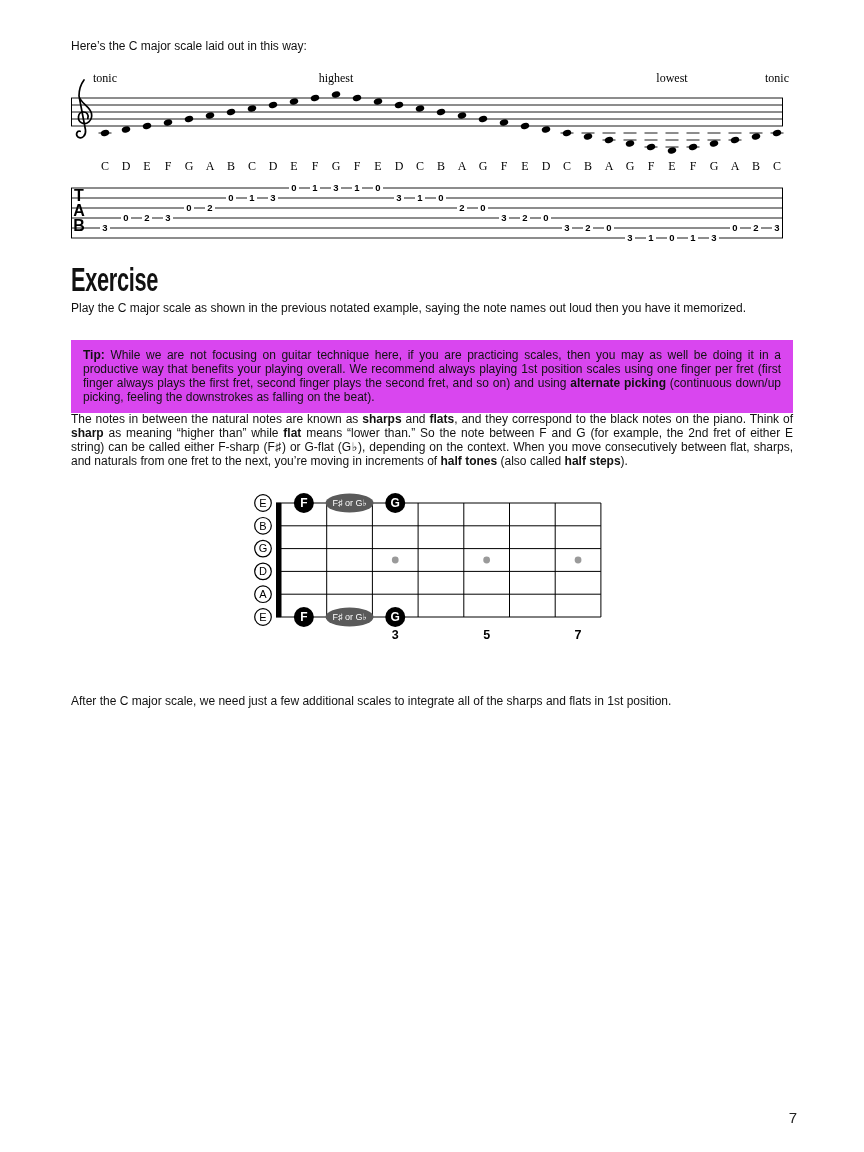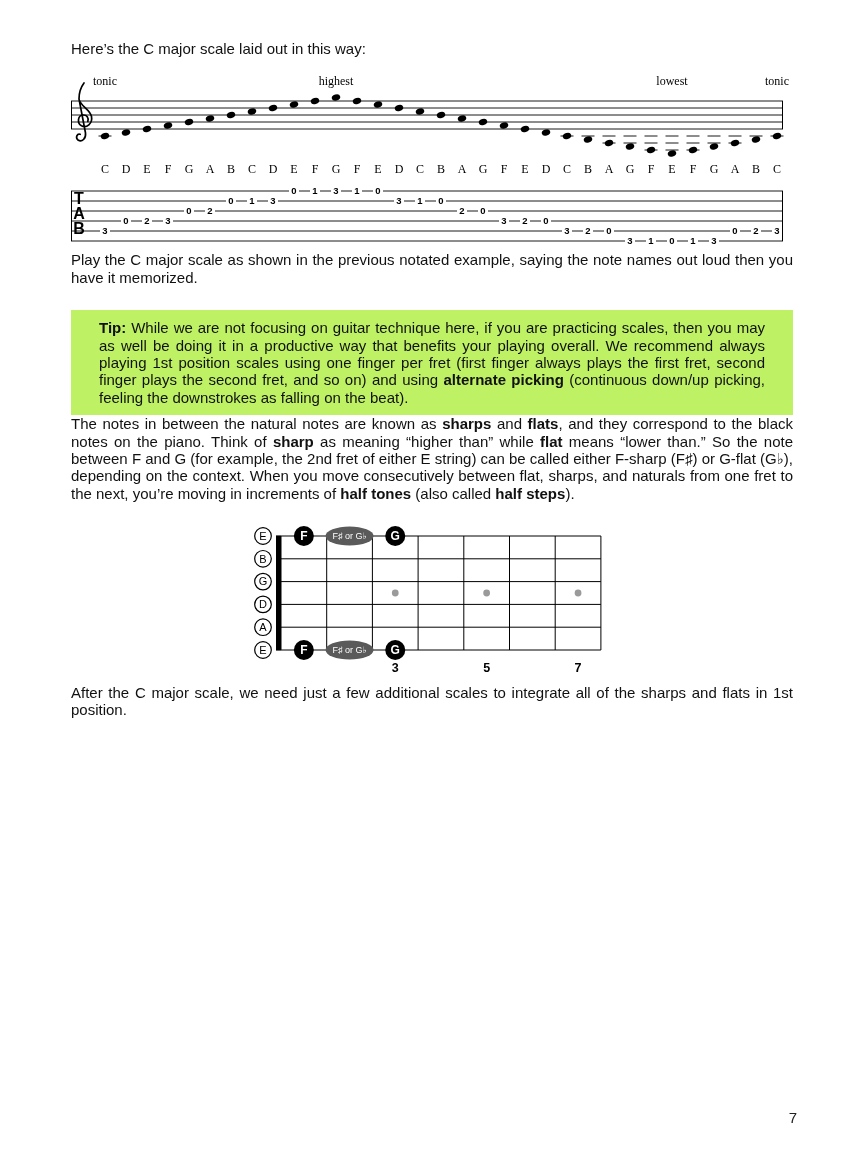--- a/index.html
+++ b/index.html
@@ -1,29 +1,29 @@
 <!DOCTYPE html>
 <html><head>
 <meta charset="utf-8">
 <style>
   html,body{margin:0;padding:0;background:#ffffff;}
   .sheet{position:relative;width:864px;height:1152px;background:#fff;overflow:hidden;
          font-family:"Liberation Sans",sans-serif;color:#111;}
   .content{position:absolute;left:71px;top:40px;width:722px;}
-  .body{font-size:15px;line-height:1.16;text-align:justify;margin:0;}
+  .body{font-size:12px;line-height:1.16;text-align:justify;margin:0;}
   .intro{text-align:left;}
   .heading{margin:0;line-height:1;}
   .cond{display:inline-block;transform:scaleX(0.64);transform-origin:0 78%;
         font-weight:bold;letter-spacing:-0.5px;white-space:nowrap;}
   .h-ex{font-size:34px;margin:14px 0 6px;}
   .h-sf{font-size:44px;margin:36px 0 8px;}
-  .tipbox{background:#bef264;margin-top:24px;padding:9px 28px;}
+  .tipbox{background:#d946ef;margin-top:24px;padding:9px 12px;}
   .notation-svg{display:block;margin-top:12px;}
   .fretwrap{text-align:center;margin-top:22px;}
-  .closing{}
+  .closing{margin-top:44px;}
   .pageno{position:absolute;right:67px;bottom:26px;font-size:15px;color:#222;}
   b{font-weight:bold;}
 </style>
 </head>
 <body>
 
 <div class="sheet">
   <div class="content">
 
     <p class="body intro">Here’s the C major scale laid out in this way:</p>
@@ -205,20 +205,21 @@
           <text x="643" y="175.4" text-anchor="middle" font-size="9.5" font-weight="bold" font-family="&quot;Liberation Sans&quot;,sans-serif">3</text>
           <rect x="659" y="156.7" width="10" height="10.6" fill="#fff"></rect>
           <text x="664" y="165.4" text-anchor="middle" font-size="9.5" font-weight="bold" font-family="&quot;Liberation Sans&quot;,sans-serif">0</text>
           <rect x="680" y="156.7" width="10" height="10.6" fill="#fff"></rect>
           <text x="685" y="165.4" text-anchor="middle" font-size="9.5" font-weight="bold" font-family="&quot;Liberation Sans&quot;,sans-serif">2</text>
           <rect x="701" y="156.7" width="10" height="10.6" fill="#fff"></rect>
           <text x="706" y="165.4" text-anchor="middle" font-size="9.5" font-weight="bold" font-family="&quot;Liberation Sans&quot;,sans-serif">3</text>
         </g>
       </svg>
 
+    <h2 class="heading h-ex"><span class="cond">Exercise</span></h2>
 
     <p class="body">Play the C major scale as shown in the previous notated example, saying the note names out loud then you have it memorized.</p>
 
     <div class="tipbox">
       <p class="body"><b>Tip:</b><span> While we are not focusing on guitar technique here, if you are practicing scales, then you may as well be doing it in a productive way that benefits your playing overall. We recommend always playing 1st position scales using one finger per fret (first finger always plays the first fret, second finger plays the second fret, and so on) and using </span><b>alternate picking</b><span> (continuous down/up picking, feeling the downstrokes as falling on the beat).</span></p>
     </div>
 
 
     <p class="body"><span>The notes in between the natural notes are known as </span><b>sharps</b><span> and </span><b>flats</b><span>, and they correspond to the black notes on the piano. Think of </span><b>sharp</b><span> as meaning “higher than” while </span><b>flat</b><span> means “lower than.” So the note between F and G (for example, the 2nd fret of either E string) can be called either F-sharp (F♯) or G-flat (G♭), depending on the context. When you move consecutively between flat, sharps, and naturals from one fret to the next, you’re moving in increments of </span><b>half tones</b><span> (also called </span><b>half steps</b><span>).</span></p>
 

